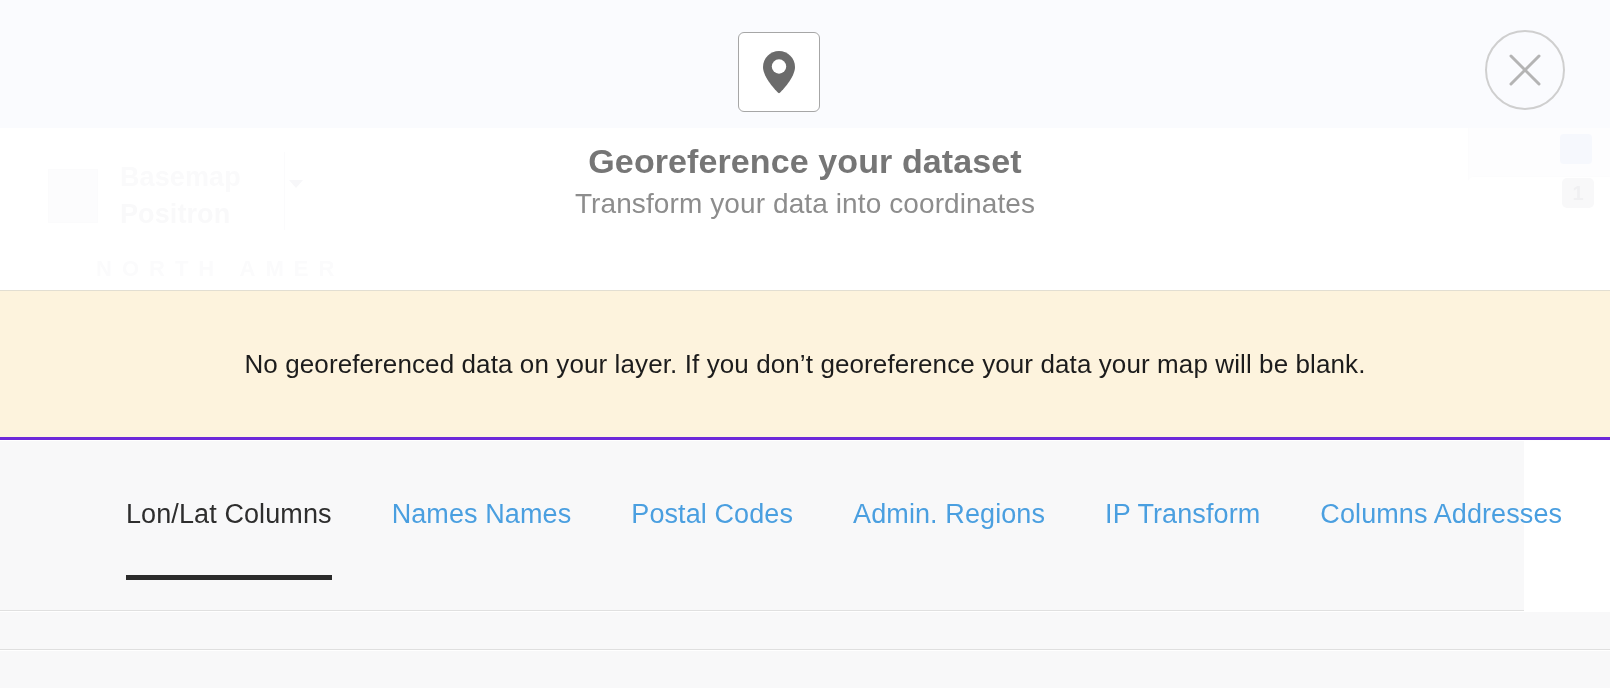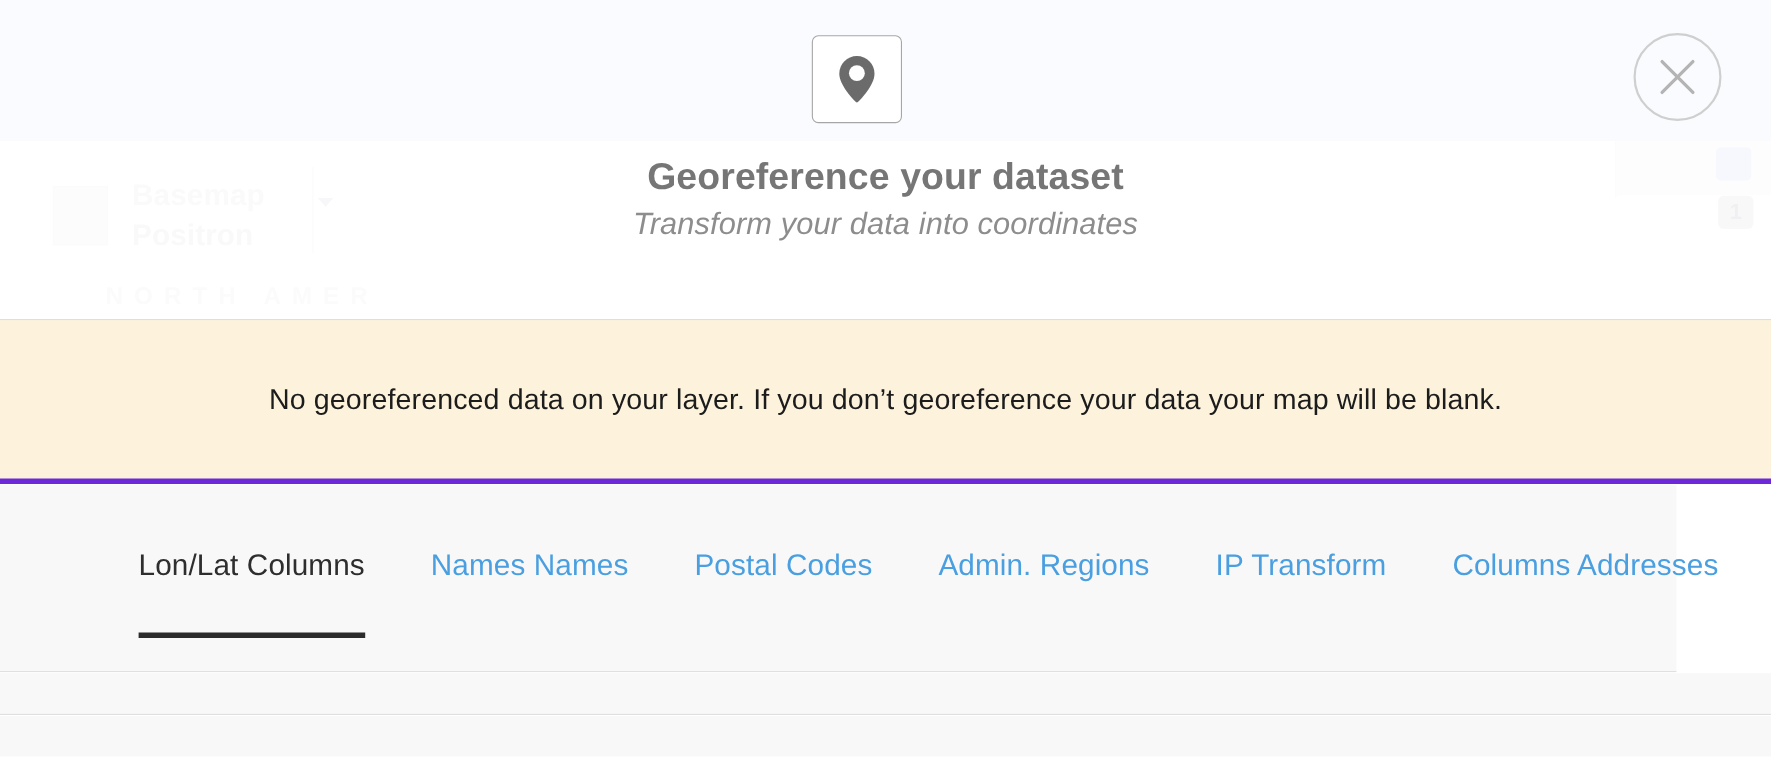--- a/index.html
+++ b/index.html
@@ -201,33 +201,32 @@
     letter-spacing: .1px;
   }
 
   .modal-subtitle {
     position: absolute;
     left: 0; right: 0;
     top: 60px;
     font-size: 28px;
     color: #8d8d8d;
     letter-spacing: .1px;
-    font-style: italic;
   }
 
   
   .warning-banner {
     position: absolute;
     left: 0;
     top: 290px;
     width: 1610px;
     height: 150px;
     background: #fdf3dd;
     border-top: 1px solid #e2ded2;
-    border-bottom: 5px solid #6d28d9;
+    border-bottom: 3px solid #6d28d9;
     display: flex;
     align-items: center;
     justify-content: center;
   }
 
   .warning-text {
     font-size: 26px;
     color: #1c1c1c;
     letter-spacing: .1px;
     white-space: nowrap;

